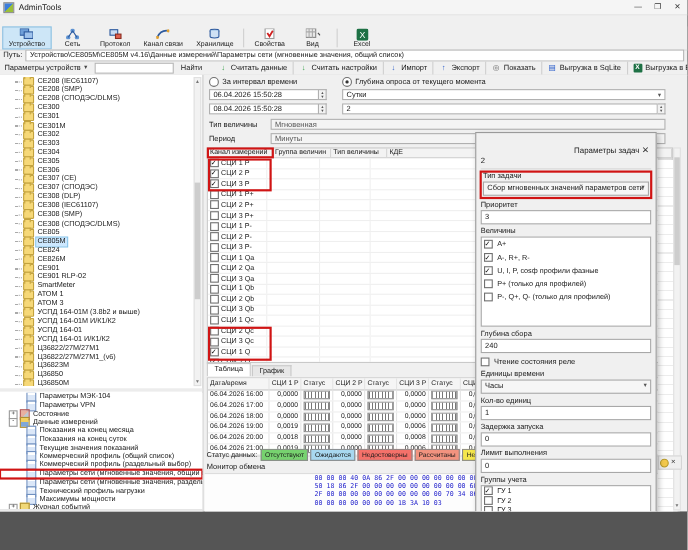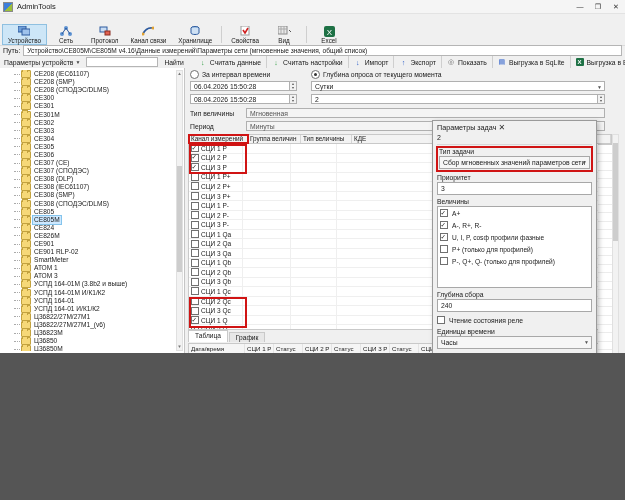--- a/index.html
+++ b/index.html
@@ -1,16 +1,16 @@
 <!DOCTYPE html>
 <html><head>
 <meta charset="utf-8">
 <style>
   html,body{margin:0;padding:0;background:#555;}
-  #screen{position:relative;width:625px;height:353px;background:#f0f0f0;overflow:hidden;
+  #screen{position:relative;width:625px;height:465px;background:#f0f0f0;overflow:hidden;
     font-family:"Liberation Sans","DejaVu Sans",sans-serif;color:#1a1a1a;cursor:default;}
   
   .titlebar{position:absolute;left:0;top:0;right:0;height:13px;background:#f5f5f5;display:flex;align-items:center;border-bottom:1px solid #e3e3e3;}
   .appico{width:8px;height:8px;margin:0 4px 0 3px;background:linear-gradient(135deg,#3d7edb 50%,#9bbf3b 50%);border:1px solid #8a8a8a;}
   .wtitle{font-size:7.5px;}
   .winbtns{margin-left:auto;display:flex;height:100%;}
   .winbtn{width:18px;text-align:center;font-size:7px;line-height:13px;color:#333;}
   
   .menubar{position:absolute;left:0;top:13px;right:0;height:11px;display:flex;align-items:center;background:#f0f0f0;}
   .menuitem{font-size:7.5px;padding:0 7px;}
@@ -106,21 +106,21 @@
   .hexline{position:relative;left:100px;width:330px;font-family:"DejaVu Sans Mono",monospace;font-size:6px;line-height:7.5px;color:#2222cc;white-space:nowrap;}
   
   .bgrows{position:absolute;left:412px;top:76px;width:14px;height:330px;background:repeating-linear-gradient(#fff 0 7.55px,#ececec 7.55px 8.55px);border-top:1px solid #c9c9c9;}
   .midscroll{position:absolute;left:426px;top:66px;width:7px;height:330px;background:#f2f2f2;border:1px solid #e0e0e0;box-sizing:border-box;}
   .midthumb{position:absolute;left:0;right:0;top:8px;height:30%;background:#cdcdcd;}
   .dockicons{position:absolute;left:412px;top:346px;width:20px;height:11px;display:flex;align-items:center;gap:2px;background:#f0f0f0;border:1px solid #d5d5d5;}
   .bulb{width:6px;height:6px;border-radius:50%;background:#f2c84b;border:1px solid #b89a2a;margin-left:1px;}
   .dockx{font-size:7px;color:#333;line-height:9px;}
   
   .panel{position:absolute;left:432px;top:120px;width:165px;height:370px;background:#f0f0f0;border:1px solid #9a9a9a;box-shadow:2px 2px 5px rgba(0,0,0,.25);z-index:10;box-sizing:border-box;display:flex;flex-direction:column;padding:0 4px 2px 4px;}
-  .phead{height:13px;display:flex;align-items:center;justify-content:flex-start;font-size:7.2px;}
+  .phead{height:13px;display:flex;align-items:center;justify-content:flex-end;font-size:7.2px;margin-top:9px;}
   .pclose{font-size:8px;color:#333;padding:0 2px;}
   .pnum{height:10px;font-size:7px;border-bottom:1px solid #d8d8d8;}
   .plabel{font-size:6.8px;margin-top:3px;margin-bottom:1px;}
   .pfield{background:#fff;border:1px solid #a8a8a8;height:11px;line-height:11px;font-size:6.8px;padding:0 3px;position:relative;white-space:nowrap;overflow:hidden;flex:none;}
   .pselect{background:#f6f6f6;}
   .pselect .selarr{line-height:11px;}
   .plist{background:#fff;border:1px solid #a8a8a8;overflow:hidden;flex:none;}
   .pitem{display:flex;align-items:center;height:12px;padding-left:2px;}
   .pitem .clabel{font-size:6.6px;}
   .pcheckrow{display:flex;align-items:center;height:10px;margin-top:3px;font-size:6.8px;}

